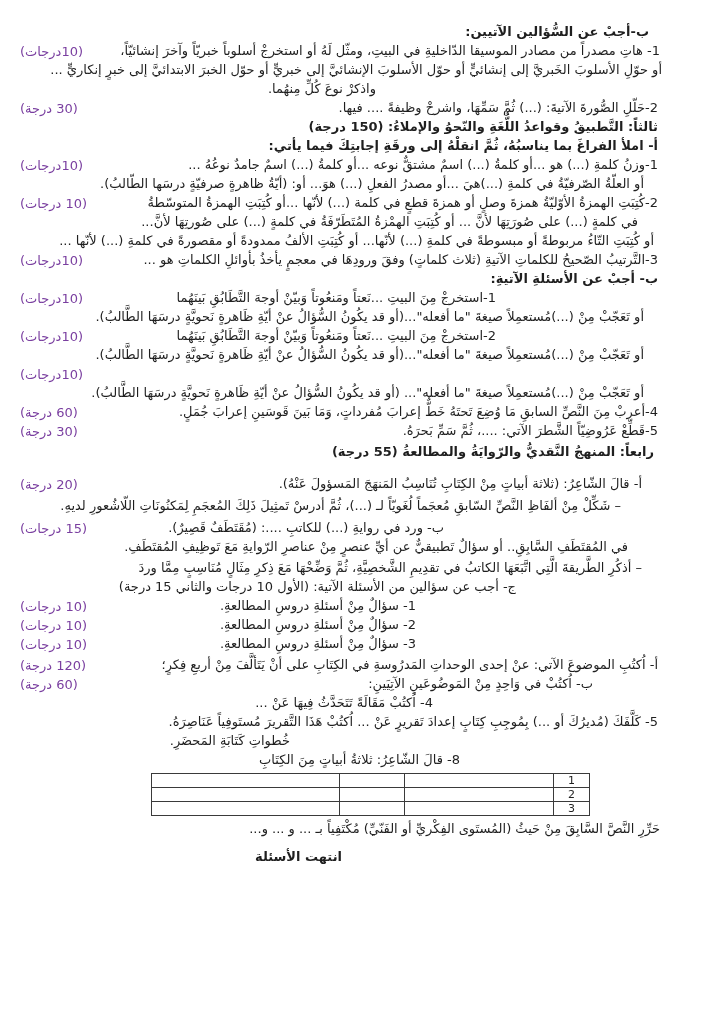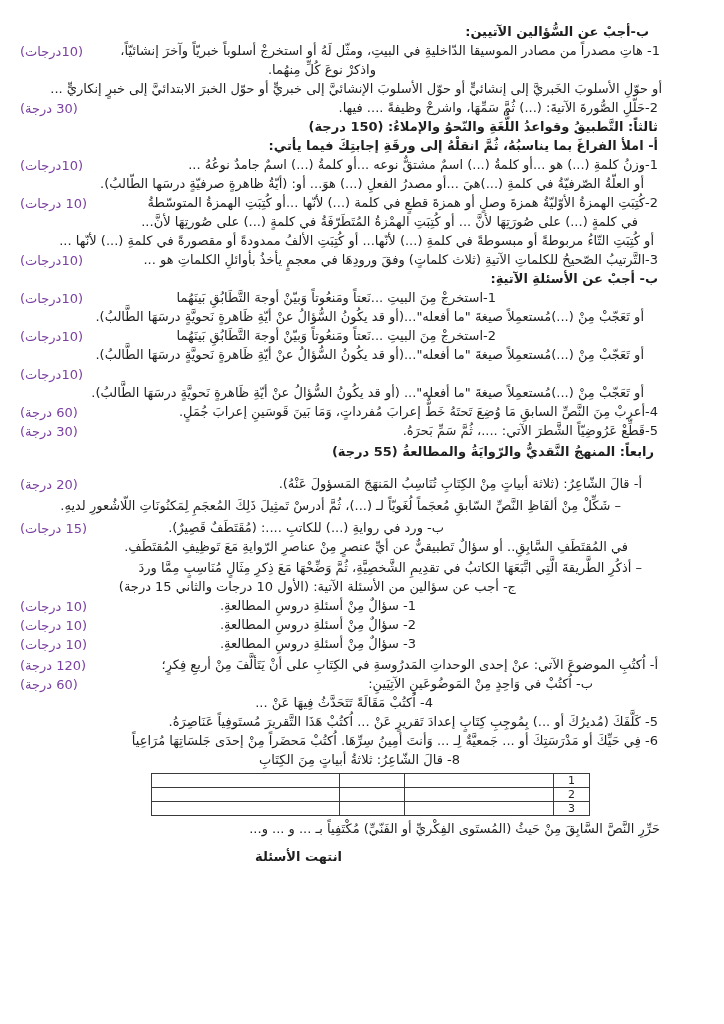--- a/index.html
+++ b/index.html
@@ -58,22 +58,22 @@
   }
 </style>
 </head>
 <body>
 
 <div class="page">
 
   <div class="line b" style="padding-right:17px"><span>ب-أجبْ عن السُّؤالين الآتيين:</span></div>
 
   <div class="line" style="padding-right:6px"><span>1- هاتِ مصدراً من مصادر الموسيقا الدّاخليةِ في البيتِ، ومثّل لَهُ أو استخرجْ أسلوباً خبريّاً وآخرَ إنشائيّاً،</span><span class="mark">(10درجات)</span></div>
+  <div class="line" style="padding-right:4px"><span>أو حوّلِ الأسلوبَ الخَبريَّ إلى إنشائيٍّ أو حوّل الأسلوبَ الإنشائيَّ إلى خبريٍّ أو حوّل الخبرَ الابتدائيَّ إلى خبرٍ إنكاريٍّ ...</span></div>
   <div class="line" style="padding-right:290px"><span>واذكرْ نوعَ كُلِّ مِنهُما.</span></div>
-  <div class="line" style="padding-right:4px"><span>أو حوّلِ الأسلوبَ الخَبريَّ إلى إنشائيٍّ أو حوّل الأسلوبَ الإنشائيَّ إلى خبريٍّ أو حوّل الخبرَ الابتدائيَّ إلى خبرٍ إنكاريٍّ ...</span></div>
   <div class="line" style="padding-right:8px"><span>2-حَلّلِ الصُّورةَ الآتيةَ: (...) ثُمَّ سَمِّهَا، واشرحْ وظيفةً .... فيها.</span><span class="mark">(30 درجة)</span></div>
 
   <div class="line b" style="padding-right:8px"><span>ثالثاً: التَّطبيقُ وقواعدُ اللُّغَةِ والنّحوُ والإملاءُ: (150 درجة)</span></div>
   <div class="line b" style="padding-right:8px"><span>أ- املأ الفراغَ بما يناسبُهُ، ثُمَّ انقلْهُ إلى ورقَةِ إجابتِكَ فيما يأتي:</span></div>
 
   <div class="line" style="padding-right:8px"><span>1-وزنُ كلمةِ (...) هو ...أو كلمةُ (...) اسمٌ مشتقٌّ نوعه ...أو كلمةُ (...) اسمٌ جامدٌ نوعُهُ ...</span><span class="mark">(10درجات)</span></div>
   <div class="line" style="padding-right:22px"><span>أو العلّةُ الصّرفيّةُ في كلمةِ (...)هيَ ...أو مصدرُ الفعلِ (...) هوَ... أو: (أيّةُ ظاهرةٍ صرفيّةٍ درسَها الطّالبُ).</span></div>
   <div class="line" style="padding-right:8px"><span>2-كُتِبَتِ الهمزةُ الأوّليّةُ همزةَ وصلٍ أو همزةَ قطعٍ في كلمة (...) لأنّها ...أو كُتِبَتِ الهمزةُ المتوسّطةُ</span><span class="mark">(10 درجات)</span></div>
   <div class="line" style="padding-right:28px"><span>في كلمةٍ (...) على صُورَتِهَا لأنَّ ... أو كُتِبَتِ الهمْزةُ المُتَطَرّفَةُ في كلمةٍ (...) على صُورتِهَا لأنَّ...</span></div>
   <div class="line" style="padding-right:12px"><span>أو كُتِبَتِ التّاءُ مربوطةً أو مبسوطةً في كلمةِ (...) لأنّها... أو كُتِبَتِ الألفُ ممدودةً أو مقصورةً في كلمةِ (...) لأنّها ...</span></div>
@@ -101,21 +101,21 @@
   <div class="line" style="padding-right:150px"><span>ج- أجب عن سؤالين من الأسئلة الآتية: (الأول 10 درجات والثاني 15 درجة)</span></div>
   <div class="line" style="padding-right:250px"><span>1- سؤالٌ مِنْ أسئلةِ دروسِ المطالعةِ.</span><span class="mark">(10 درجات)</span></div>
   <div class="line" style="padding-right:250px"><span>2- سؤالٌ مِنْ أسئلةِ دروسِ المطالعةِ.</span><span class="mark">(10 درجات)</span></div>
   <div class="line" style="padding-right:250px"><span>3- سؤالٌ مِنْ أسئلةِ دروسِ المطالعةِ.</span><span class="mark">(10 درجات)</span></div>
 
 
   <div class="line mt2" style="padding-right:8px"><span>أ- اُكتُبِ الموضوعَ الآتي: عنْ إحدى الوحداتِ المَدرُوسةِ في الكِتَابِ على أنْ يَتَألَّفَ مِنْ أربعِ فِكرٍ؛</span><span class="mark">(120 درجة)</span></div>
   <div class="line" style="padding-right:73px"><span>ب- اُكتُبْ في وَاحِدٍ مِنْ المَوضُوعَينِ الآتِيَينِ:</span><span class="mark">(60 درجة)</span></div>
   <div class="line" style="padding-right:233px"><span>4- اُكتُبْ مَقَالَةً تَتَحَدَّثُ فِيهَا عَنْ ...</span></div>
   <div class="line" style="padding-right:8px"><span>5- كَلَّفَكَ (مُديرُكَ أو ...) بِمُوجِبِ كِتَابٍ إعدادَ تَقريرٍ عَنْ ... اُكتُبْ هَذَا التَّقريرَ مُستَوفِياً عَنَاصِرَهُ.</span></div>
-  <div class="line" style="padding-right:8px"><span>6- فِي حَيِّكَ أو مَدْرَسَتِكَ أو ... جَمعيَّةٌ لِـ ... وَأنتَ أمِينُ سِرِّهَا. اُكتُبْ مَحضَراً مِنْ إحدَى جَلسَاتِهَا مُرَاعِياً</span></div>
+  <div class="line" style="padding-right:376px"><span>خُطواتِ كَتَابَةِ المَحضَرِ.</span></div>
   <div class="line" style="padding-right:206px"><span>8- قالَ الشّاعِرُ: ثلاثةُ أبياتٍ مِنَ الكِتَابِ</span></div>
 
   <table class="blank-table">
     <colgroup>
         <col style="width:188px">
         <col style="width:65px">
         <col style="width:149px">
         <col style="width:36px">
       </colgroup>
     <tbody>

